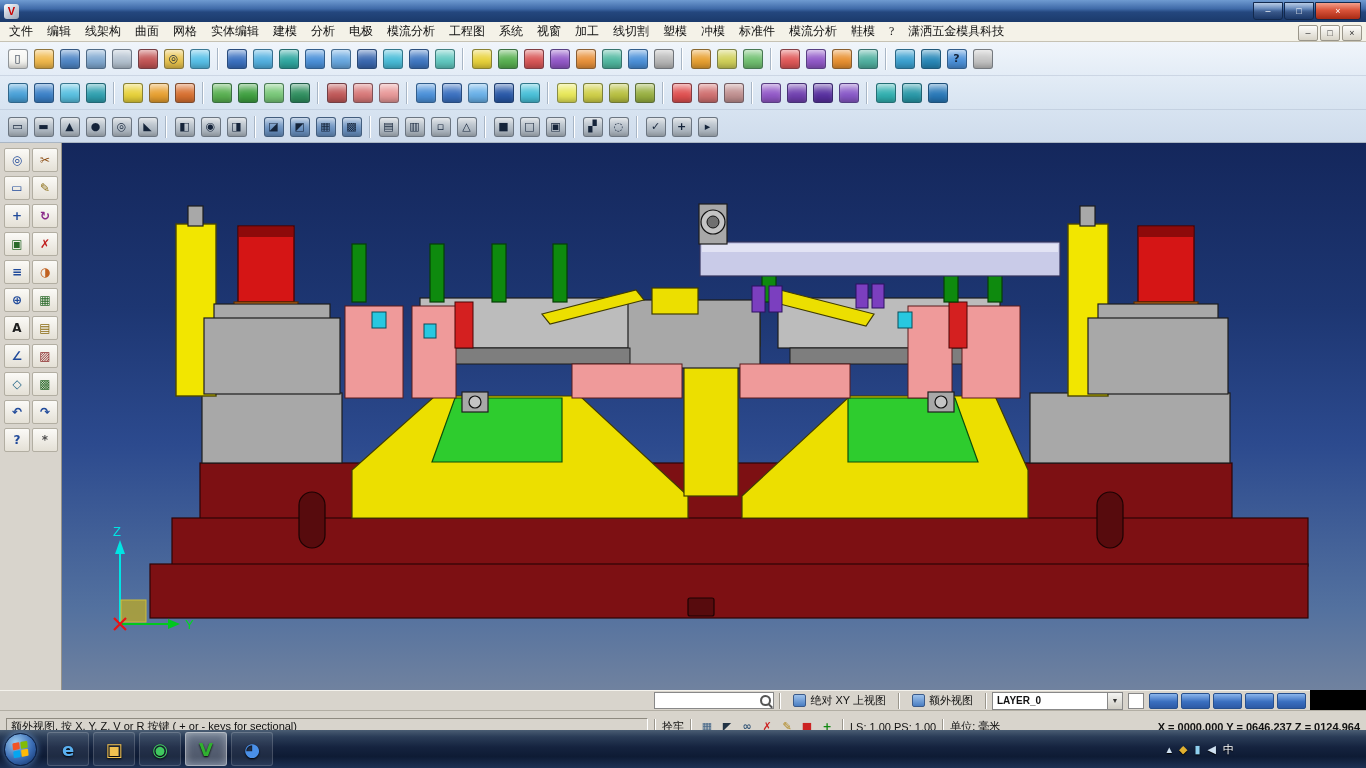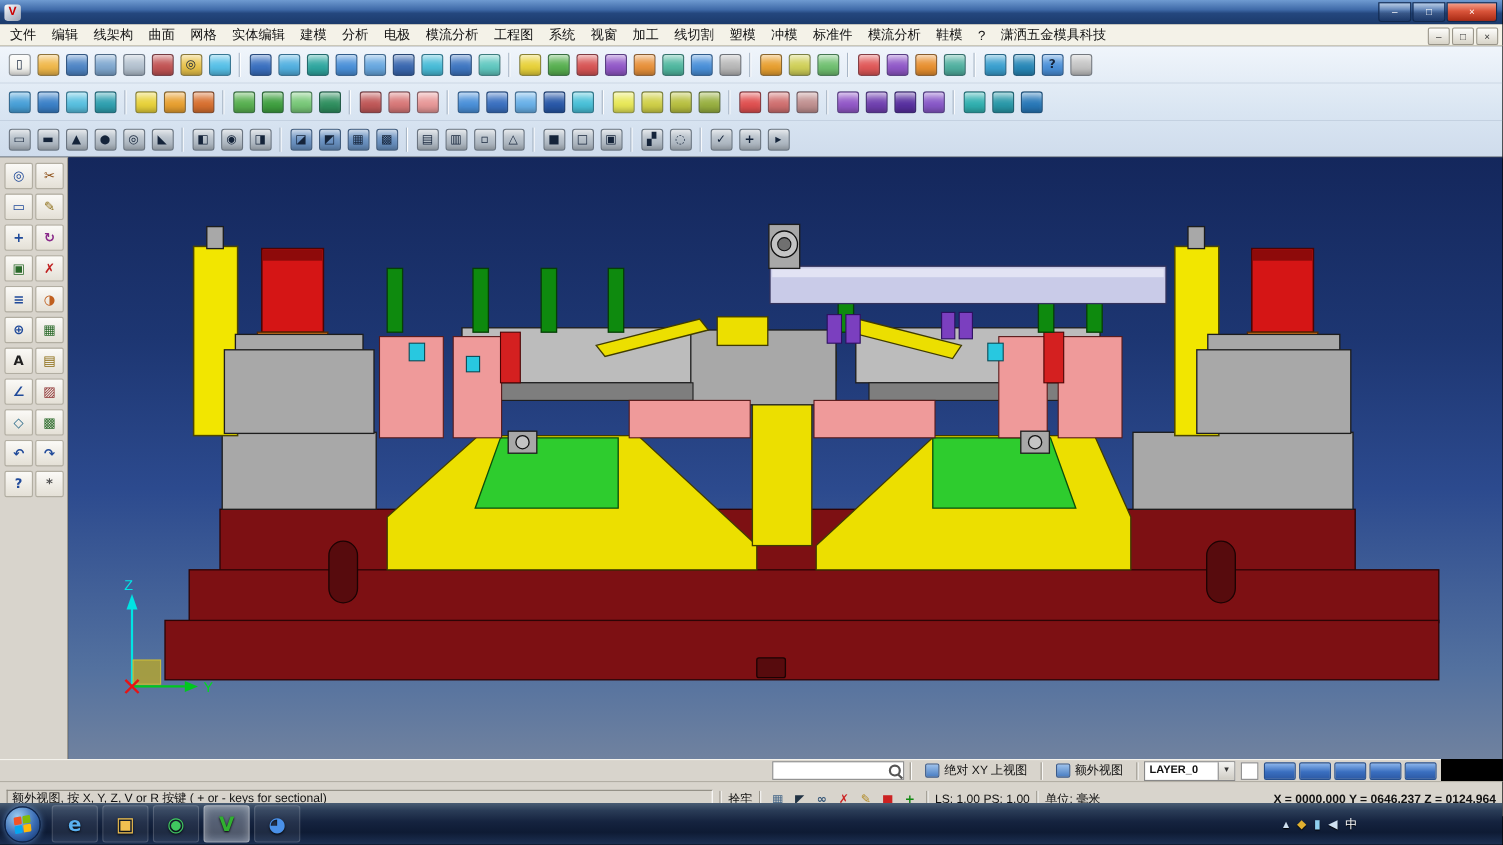--- a/index.html
+++ b/index.html
@@ -18,21 +18,21 @@
   .winbtns{position:absolute;right:5px;top:2px;display:flex;gap:1px;}
   .wb{height:16px;border:1px solid #12294d;border-radius:0 0 3px 3px;color:#fff;font-size:9px;
       display:flex;align-items:center;justify-content:center;
       background:linear-gradient(rgba(255,255,255,.55),rgba(255,255,255,.12) 45%,rgba(20,40,80,.25));}
   .wb.min,.wb.max{width:28px;}
   .wb.close{width:44px;background:linear-gradient(#f4a08c,#d9543a 45%,#a82a14);}
 
   
   .menubar{position:absolute;left:0;top:22px;width:1366px;height:20px;background:#f4f2e8;
     border-bottom:1px solid #c6c2b4;display:flex;align-items:center;font-size:12px;color:#111;padding-left:2px;box-sizing:border-box;}
-  .menu-item{padding:1px 7px;white-space:nowrap;cursor:default;}
+  .menu-item{padding:1px 7px;white-space:nowrap;cursor:default;font-family:Liberation Serif, serif;}
   .mdi{position:absolute;right:4px;top:3px;display:flex;gap:2px;}
   .mdib{width:18px;height:14px;font-size:9px;display:flex;align-items:center;justify-content:center;
     background:linear-gradient(#fdfdfb,#d8d4c8);border:1px solid #9a968a;border-radius:2px;color:#333;}
 
   
   .toolblock{position:absolute;left:0;top:42px;width:1366px;height:101px;
     background:linear-gradient(#f0f5fb,#d9e5f2 60%,#cfdcEC);border-bottom:1px solid #aab6c4;box-sizing:border-box;}
   .tb-row{height:33px;display:flex;align-items:center;padding-left:5px;gap:1px;border-bottom:1px solid rgba(160,175,195,.35);}
   .tbi{width:25px;height:25px;border-radius:3px;display:flex;align-items:center;justify-content:center;position:relative;}
   .tbi .chip{width:18px;height:18px;border-radius:3px;background:var(--c,#b8c2cc);
@@ -82,21 +82,21 @@
   .statusA{position:absolute;left:0;top:690px;width:1310px;height:20px;background:#d8d4cc;
     border-top:1px solid #f4f2ec;display:flex;align-items:center;font-size:11px;color:#111;box-sizing:border-box;padding:0 4px;gap:5px;}
   .statusA .spacer{flex:1;}
   .search{width:118px;height:15px;background:#fff;border:1px solid #888;display:flex;align-items:center;}
   .search input{border:none;outline:none;width:100px;height:13px;font-size:11px;background:transparent;}
   .mag{width:7px;height:7px;border:2px solid #555;border-radius:50%;position:relative;margin-left:1px;}
   .mag::after{content:"";position:absolute;width:5px;height:2px;background:#555;transform:rotate(45deg);left:6px;top:8px;}
   .sbtn{display:flex;align-items:center;gap:4px;padding:0 7px;height:18px;white-space:nowrap;}
   .sbtn .sic{width:11px;height:11px;border:1px solid #3a5a8a;background:linear-gradient(#9ec2ec,#4a7ec2);border-radius:2px;}
   .groove{width:0;height:16px;border-left:1px solid #9a968c;border-right:1px solid #fff;}
-  .combo{display:flex;align-items:center;height:16px;border:1px solid #888;background:#fff;}
+  .combo{display:flex;align-items:center;height:16px;border:1px solid #888;background:#fff;gap:48px;}
   .combo .cval{padding:0 4px;min-width:58px;font-weight:bold;font-size:10px;}
   .combo .cbtn{width:14px;height:16px;background:linear-gradient(#f4f4f2,#cfccc4);border-left:1px solid #888;
     display:flex;align-items:center;justify-content:center;font-size:7px;color:#333;}
   .mini{width:14px;height:14px;background:#fff;border:1px solid #888;}
   .segs{display:flex;gap:3px;}
   .seg{width:27px;height:14px;border:1px solid #27508e;border-radius:2px;
     background:linear-gradient(#8cb6ec,#3a6fc0 55%,#2d5aa5);}
 
   .statusB{position:absolute;left:0;top:710px;width:1366px;height:32px;background:#d8d4cc;
     border-top:1px solid #b2aea4;display:flex;align-items:center;font-size:11px;color:#111;box-sizing:border-box;padding:0 6px;gap:6px;}

